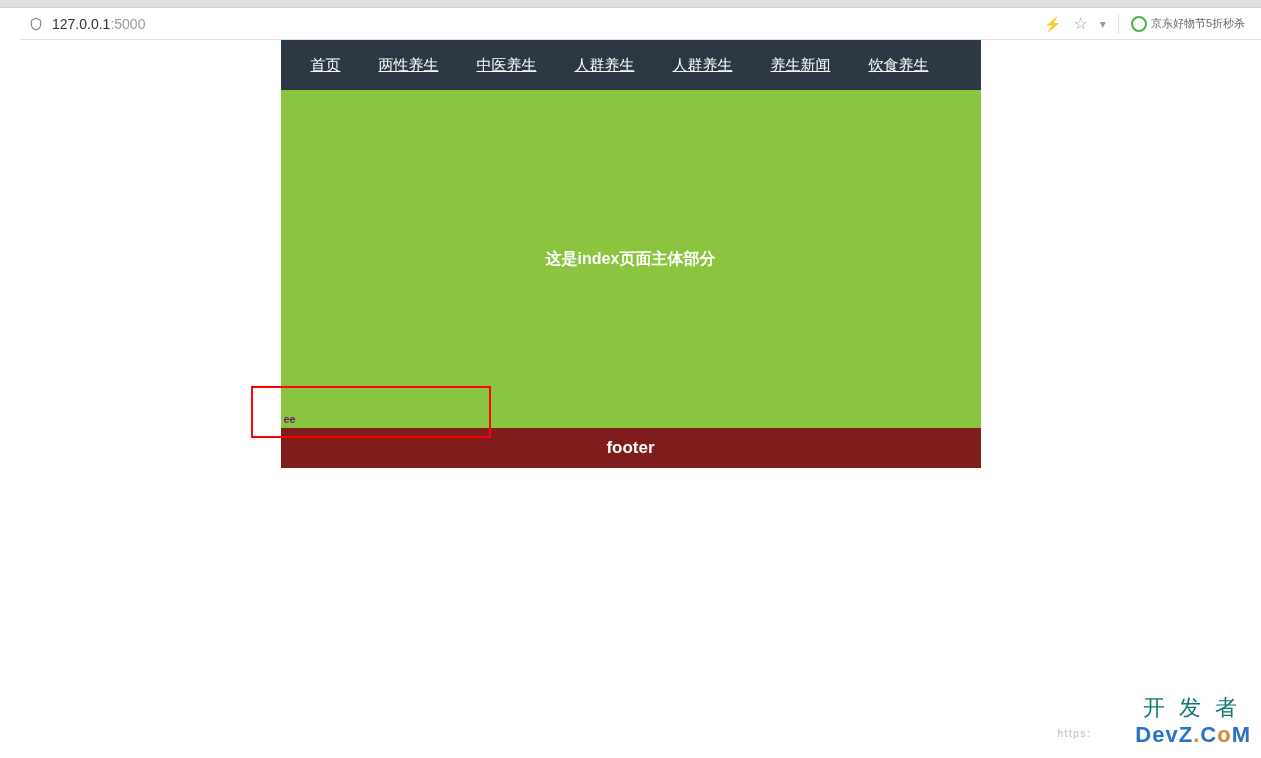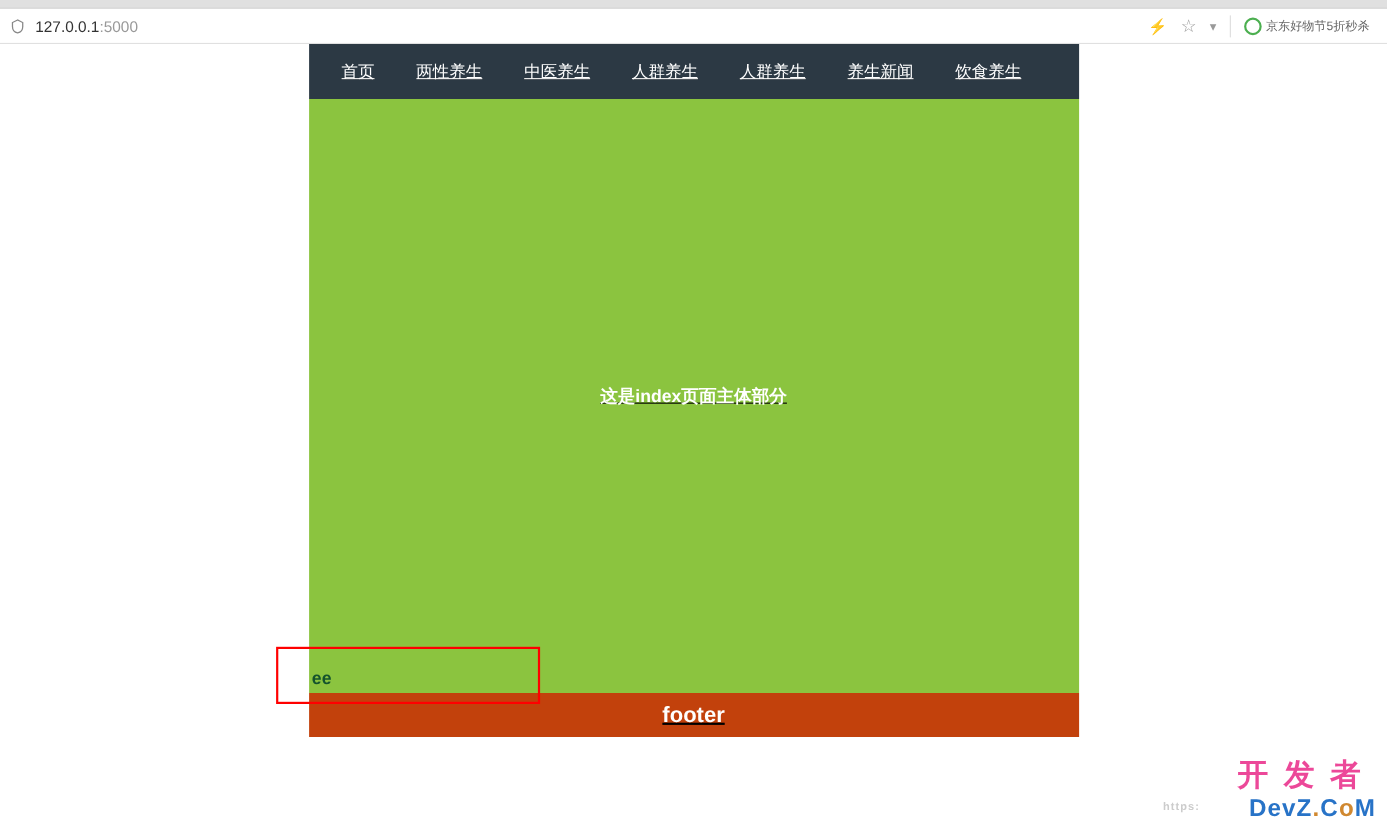--- a/index.html
+++ b/index.html
@@ -16,20 +16,21 @@
       background: #e0e0e0;
       border-bottom: 1px solid #d0d0d0;
     }
     .address-bar {
       height: 32px;
       background: #ffffff;
       border-bottom: 1px solid #e0e0e0;
       display: flex;
       align-items: center;
       padding: 0 8px;
+      margin-left: 20px;
     }
     .shield-icon {
       width: 16px;
       height: 16px;
       margin-right: 8px;
       display: flex;
       align-items: center;
       justify-content: center;
       color: #888;
     }
@@ -77,87 +78,86 @@
       display: inline-block;
     }
     .promo-text {
       font-size: 11px;
       color: #666;
     }
     .page-container {
       width: 700px;
       margin: 0 auto;
       position: relative;
-      text-decoration: underline;
     }
     .nav-bar {
       background: #2c3944;
       height: 50px;
       display: flex;
       align-items: center;
       padding: 0 30px;
       gap: 38px;
     }
     .nav-item {
       color: #ffffff;
       text-decoration: underline;
       font-size: 15px;
       cursor: pointer;
     }
     .main-content {
       background: #8bc43f;
-      height: 540px;
+      height: 338px;
       position: relative;
       display: flex;
       align-items: center;
       justify-content: center;
       color: #ffffff;
       font-weight: bold;
       font-size: 16px;
       text-align: right;
     }
     .ee-text {
       position: absolute;
       bottom: 3px;
       left: 3px;
-      color: #14532d;
-      font-weight: bold;
-      font-size: 16px;
+      color: #701a75;
+      font-weight: bold;
+      font-size: 11px;
     }
     .red-box {
       position: absolute;
       border: 2px solid #ff0000;
       width: 240px;
       height: 52px;
       left: -30px;
       bottom: -10px;
       pointer-events: none;
     }
     .footer-bar {
-      background: #c2410c;
+      background: #7f1d1d;
       height: 40px;
       display: flex;
       align-items: center;
       justify-content: center;
       color: #ffffff;
       font-weight: bold;
-      font-size: 20px;
+      font-size: 17px;
     }
     .watermark {
       position: fixed;
       bottom: 10px;
       right: 10px;
       text-align: right;
       line-height: 1.2;
     }
     .watermark-line1 {
-      color: #ec4899;
-      font-size: 28px;
+      color: #0f766e;
+      font-size: 22px;
       letter-spacing: 14px;
-      font-weight: 700;
+      font-weight: 400;
     }
     .watermark-line2 {
       font-size: 22px;
       font-weight: bold;
       letter-spacing: 1px;
     }
     .watermark-line2 .d1 { color: #2873c7; }
     .watermark-line2 .e1 { color: #2873c7; }
     .watermark-line2 .v1 { color: #2873c7; }
     .watermark-line2 .z1 { color: #2873c7; }

